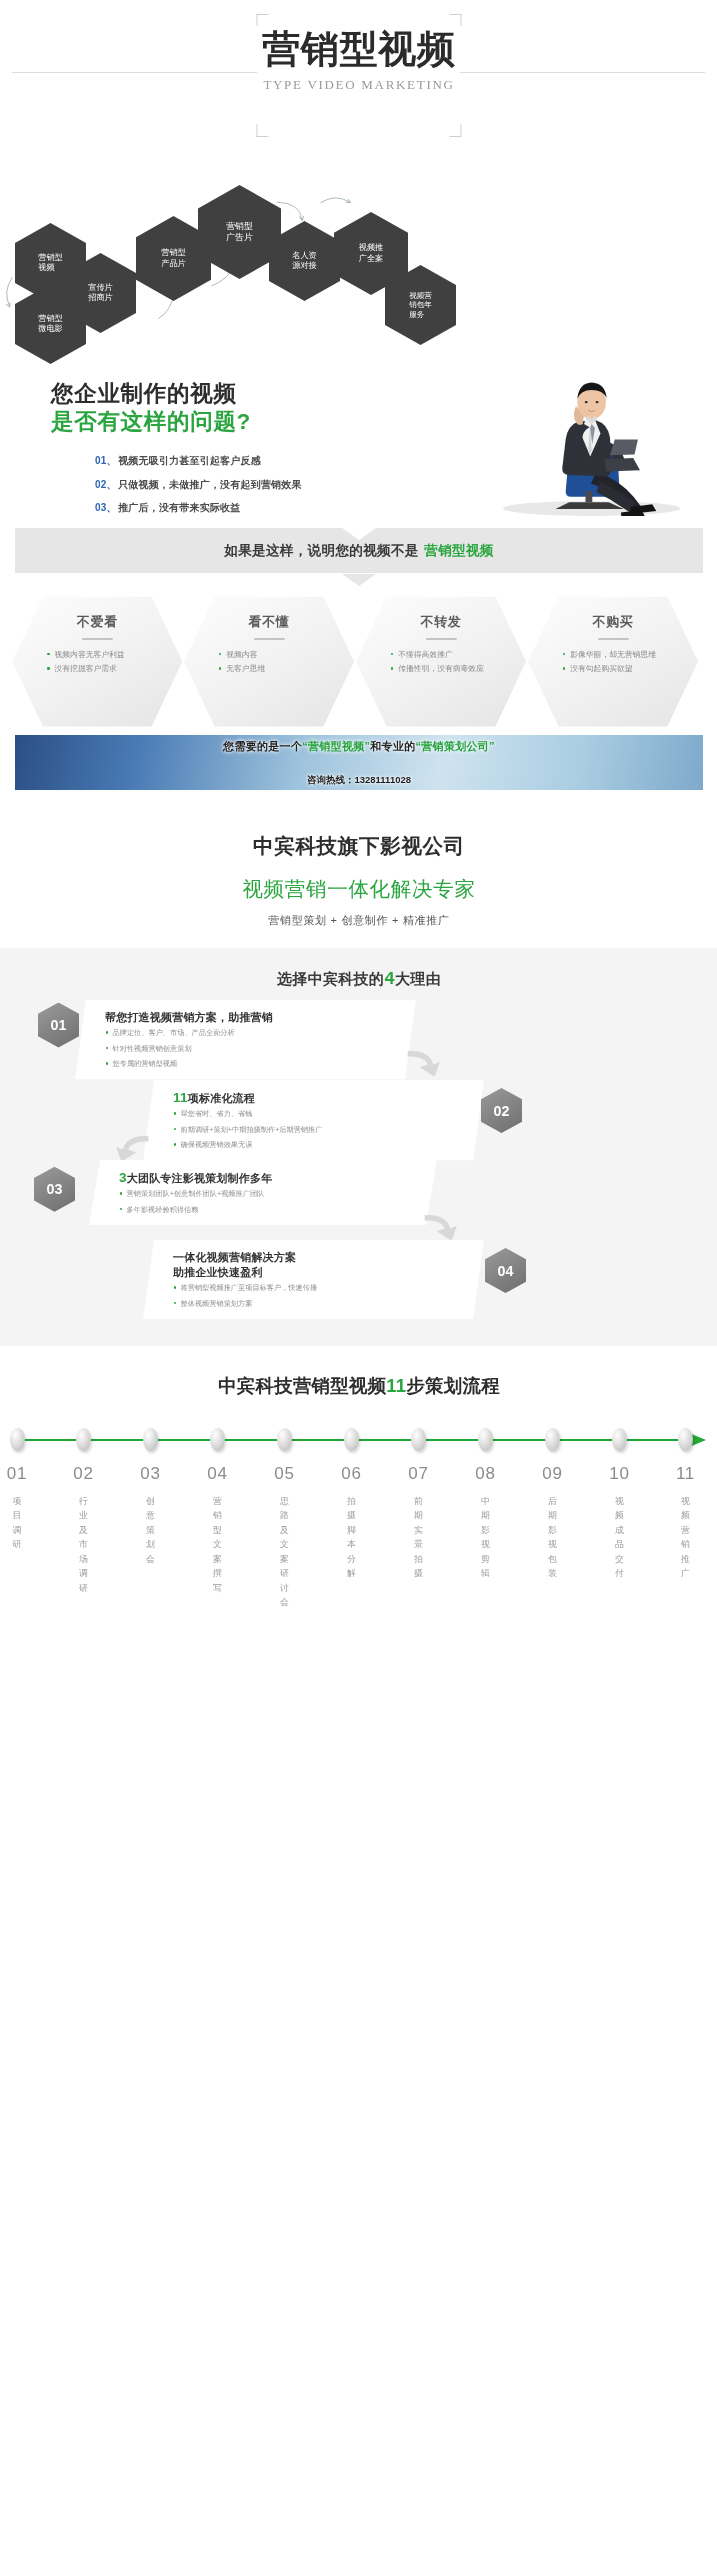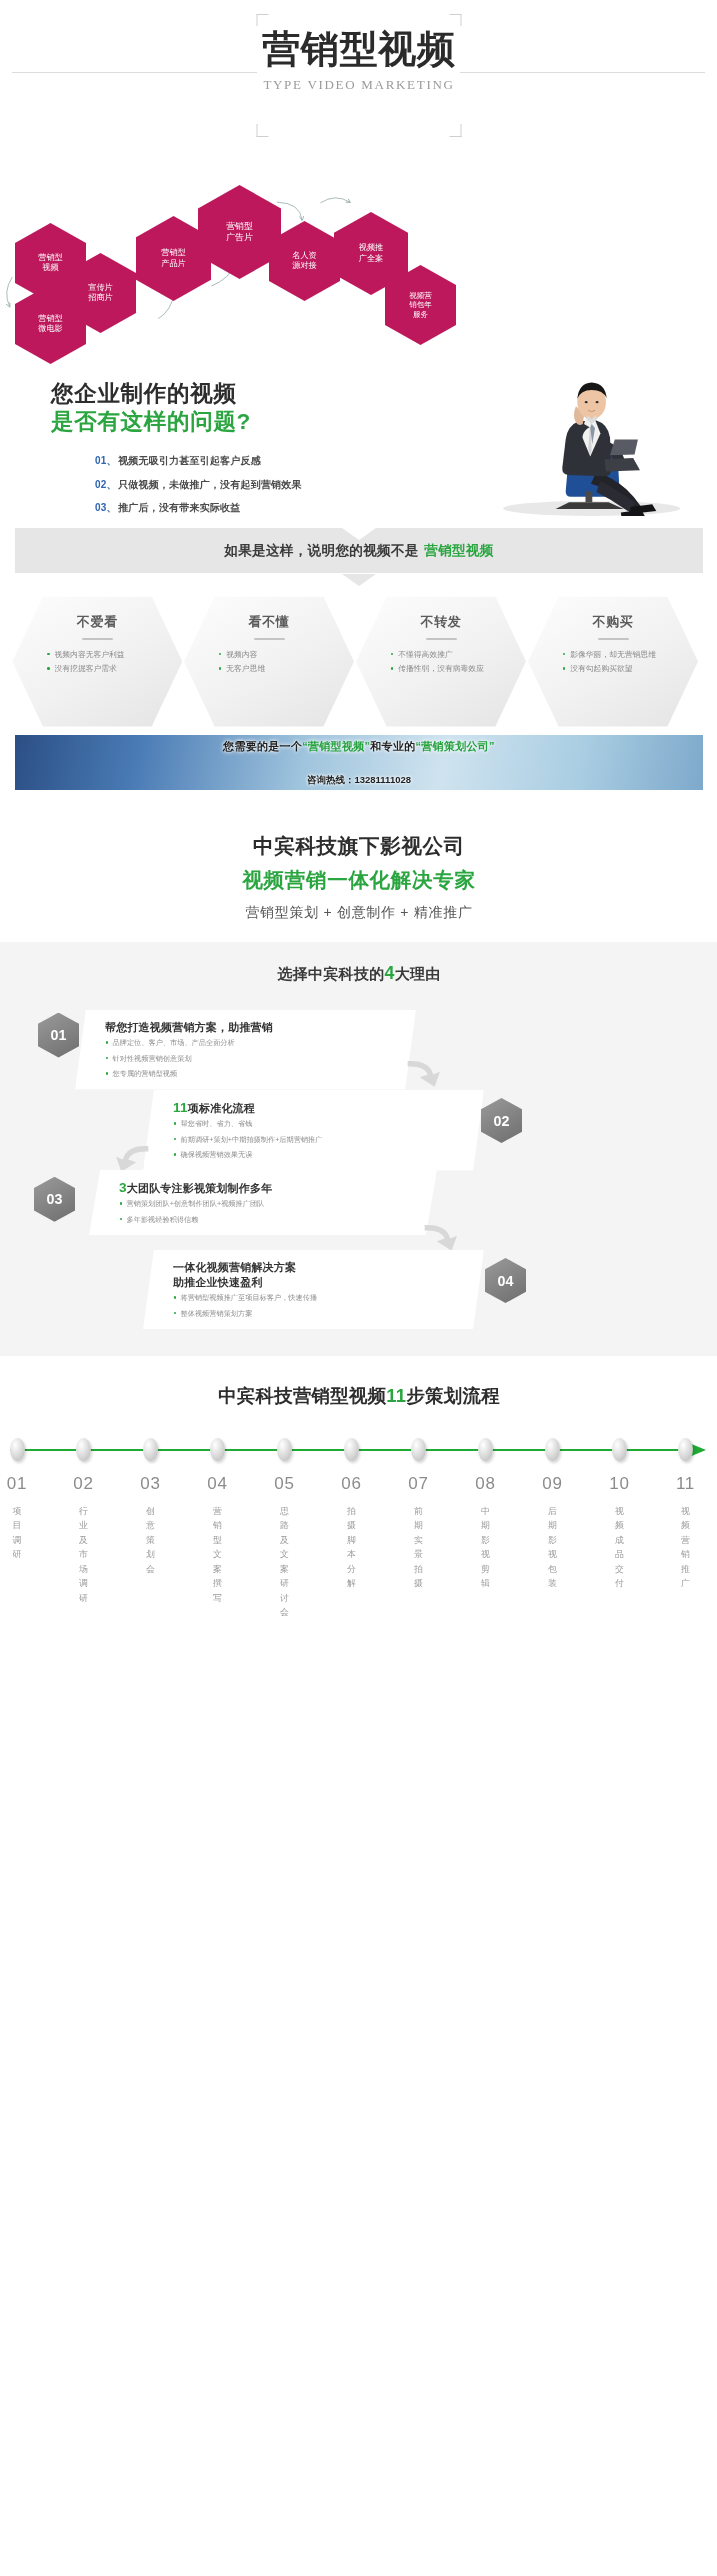--- a/index.html
+++ b/index.html
@@ -32,24 +32,24 @@
   }
   .sub-title {
     font-family:"Liberation Serif","DejaVu Serif",serif;
     font-size:13px; color:#9a9a9a; letter-spacing:1.7px; margin-top:4.1px;
   }
 
   
   .sec-hex { position:relative; height:157px; background:#fff; }
   .hex {
     position:absolute;
-    background:#be185d;
+    background:#404040;
     clip-path:polygon(50% 0%,100% 25%,100% 75%,50% 100%,0% 75%,0% 25%);
     display:flex; align-items:center; justify-content:center;
-    text-align:center; color:#fff; line-height:1.28;
+    color:#fff; line-height:1.28;
     filter:drop-shadow(1.4px 2.7px 3.4px rgba(0,0,0,.13));
   }
   .hex span { display:block; padding:0 4.1px; }
   .arrow-svg { position:absolute; left:0; top:0; pointer-events:none; }
 
   
   .sec-problem { position:relative; height:143px; background:#fff; padding:12.3px 0 0 0;margin-top:46px; }
   .prob-left { position:absolute; left:51px; top:6.8px; }
   .prob-h1 { font-size:22.5px; font-weight:bold; color:#2d2d2d; letter-spacing:0.7px; line-height:1.26; }
   .prob-h2 { font-size:22.5px; font-weight:bold; color:#2aa540; letter-spacing:0.7px; line-height:1.26; }
@@ -103,26 +103,26 @@
     background:linear-gradient(100deg,#2b4f85 0%,#4a7bb5 18%,#9fc4dd 42%,#cfe3ef 62%,#a9cde2 82%,#7ea9cb 100%);
     display:flex; flex-direction:column; align-items:center; justify-content:center;
   }
   .cta-line1 { font-size:11px; font-weight:bold; color:#1f1f1f; letter-spacing:0.3px; text-shadow:0 0 2.7px #fff,0 0 4.8px #fff; }
   .cta-line1 em { font-style:normal; color:#22a03c; }
   .cta-line2 { font-size:9.5px; font-weight:bold; color:#1f1f1f; margin-top:20px; text-shadow:0 0 2.7px #fff,0 0 4.1px #fff; }
 
   
   .sec-intro { text-align:center; padding:23px 0 20.5px; background:#fff; }
   .intro-h1 { font-size:20.5px; font-weight:bold; color:#2d2d2d; letter-spacing:0.7px; }
-  .intro-h2 { font-size:20.5px; font-weight:bold; color:#2aa540; letter-spacing:0.7px; margin-top:6px; }
-  .intro-h3 { font-size:14px; color:#555; margin-top:9.5px; letter-spacing:0.7px; }
+  .intro-h2 { font-size:20.5px; font-weight:normal; color:#2aa540; letter-spacing:0.7px; margin-top:15px; }
+  .intro-h3 { font-size:11px; color:#555; margin-top:9.5px; letter-spacing:0.7px; }
 
   
   .sec-reasons { position:relative; background:#f4f4f4; padding:20.5px 0 27px; }
-  .reasons-title { text-align:center; font-size:15px; font-weight:bold; color:#3a3a3a; letter-spacing:0.3px; margin-bottom:25px; }
+  .reasons-title { text-align:center; font-size:15px; font-weight:bold; color:#3a3a3a; letter-spacing:0.3px; margin-bottom:10px;font-family:Liberation Mono, monospace; }
   .reasons-title b { color:#2aa540; font-size:17.7px; }
   .reason-row { position:relative; height:80px; }
   .rbox {
     position:absolute; background:#fff;
     clip-path:polygon(3.2% 0%,100% 0%,96.8% 100%,0% 100%);
     padding:10.2px 23px 8.2px 30px;
     box-shadow:0 0.7px 2.7px rgba(0,0,0,.08);
   }
   .rbox-h { font-size:11px; font-weight:bold; color:#333; letter-spacing:0.2px; }
   .rbox-h b { color:#2aa540; font-size:13.6px; }

